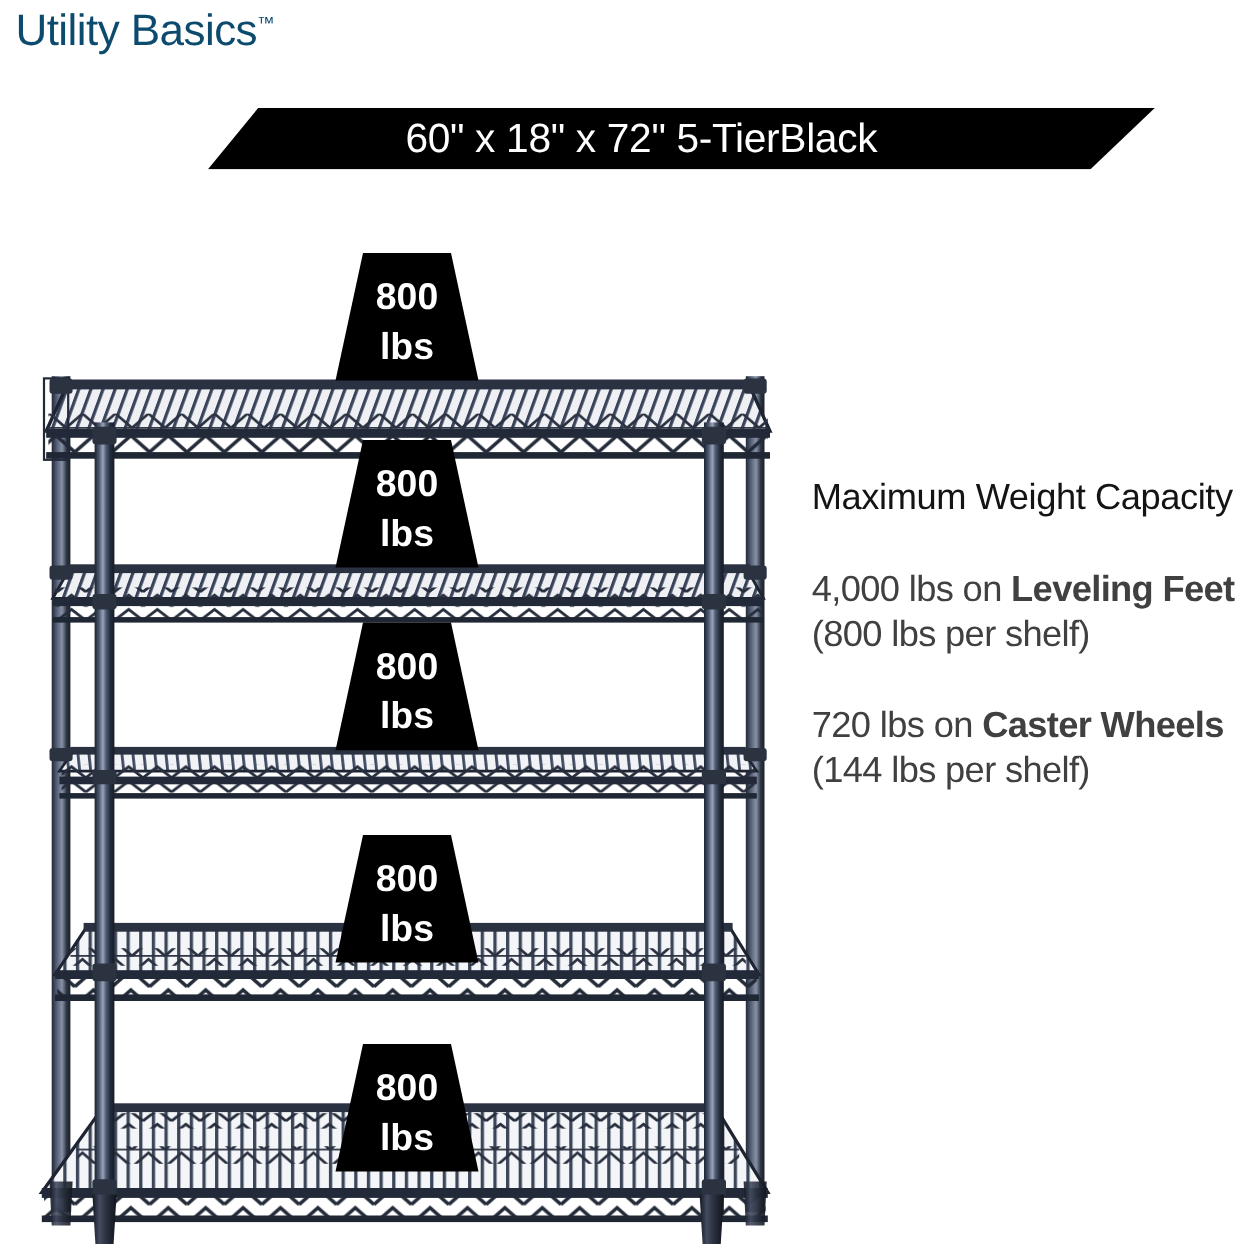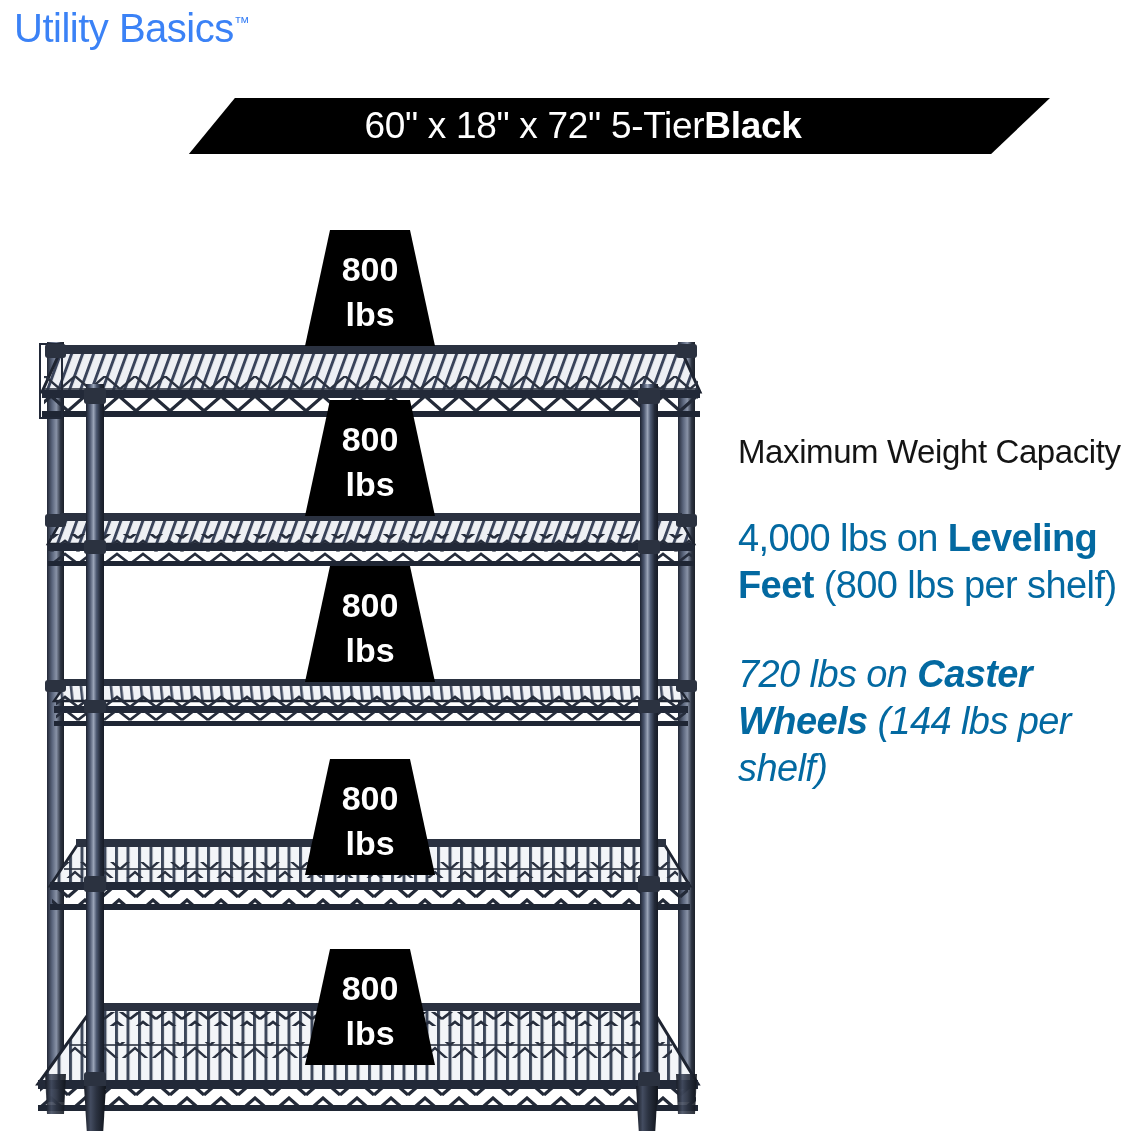--- a/index.html
+++ b/index.html
@@ -17,21 +17,21 @@
   }
 
   
   #brand {
     position: absolute;
     left: 14px;
     top: 6px;
     font-size: 40px;
     font-weight: 400;
     letter-spacing: -0.5px;
-    color: #3b82f6;
+    color: #0c4a6e;
     white-space: nowrap;
   }
   #brand .tm {
     font-size: 16px;
     vertical-align: super;
     letter-spacing: 0;
   }
 
   
   #banner-wrap {
@@ -55,53 +55,53 @@
     align-items: center;
     justify-content: center;
     color: #ffffff;
     font-size: 37px;
     font-weight: 400;
     letter-spacing: -0.3px;
     white-space: nowrap;
     padding-right: 14px;
     box-sizing: border-box;
   }
-  #banner-text .strong { font-weight: 700; }
+  #banner-text .strong { font-weight: 400; }
 
   
   #rack-illustration {
     position: absolute;
     left: 0;
     top: 214px;
     width: 760px;
     height: 921px;
   }
 
   
   #copy {
     position: absolute;
     left: 738px;
     top: 432px;
     width: 395px;
   }
   .copy-block { margin: 0 0 42px 0; }
-  .copy-block:last-child { margin-bottom: 0; font-style: italic; }
+  .copy-block:last-child { margin-bottom: 0; }
   .copy-head {
     font-size: 33px;
     line-height: 1.24;
     font-weight: 400;
     letter-spacing: -0.4px;
     color: #141414;
   }
   .copy-body {
-    font-size: 38px;
+    font-size: 33px;
     line-height: 1.24;
     font-weight: 400;
     letter-spacing: -0.6px;
-    color: #0369a1;
+    color: #404040;
   }
   .copy-body b { font-weight: 700; }
 </style>
 </head>
 <body>
 
 <div id="brand">
   <span>Utility Basics</span><span class="tm">™</span>
 </div>
 

